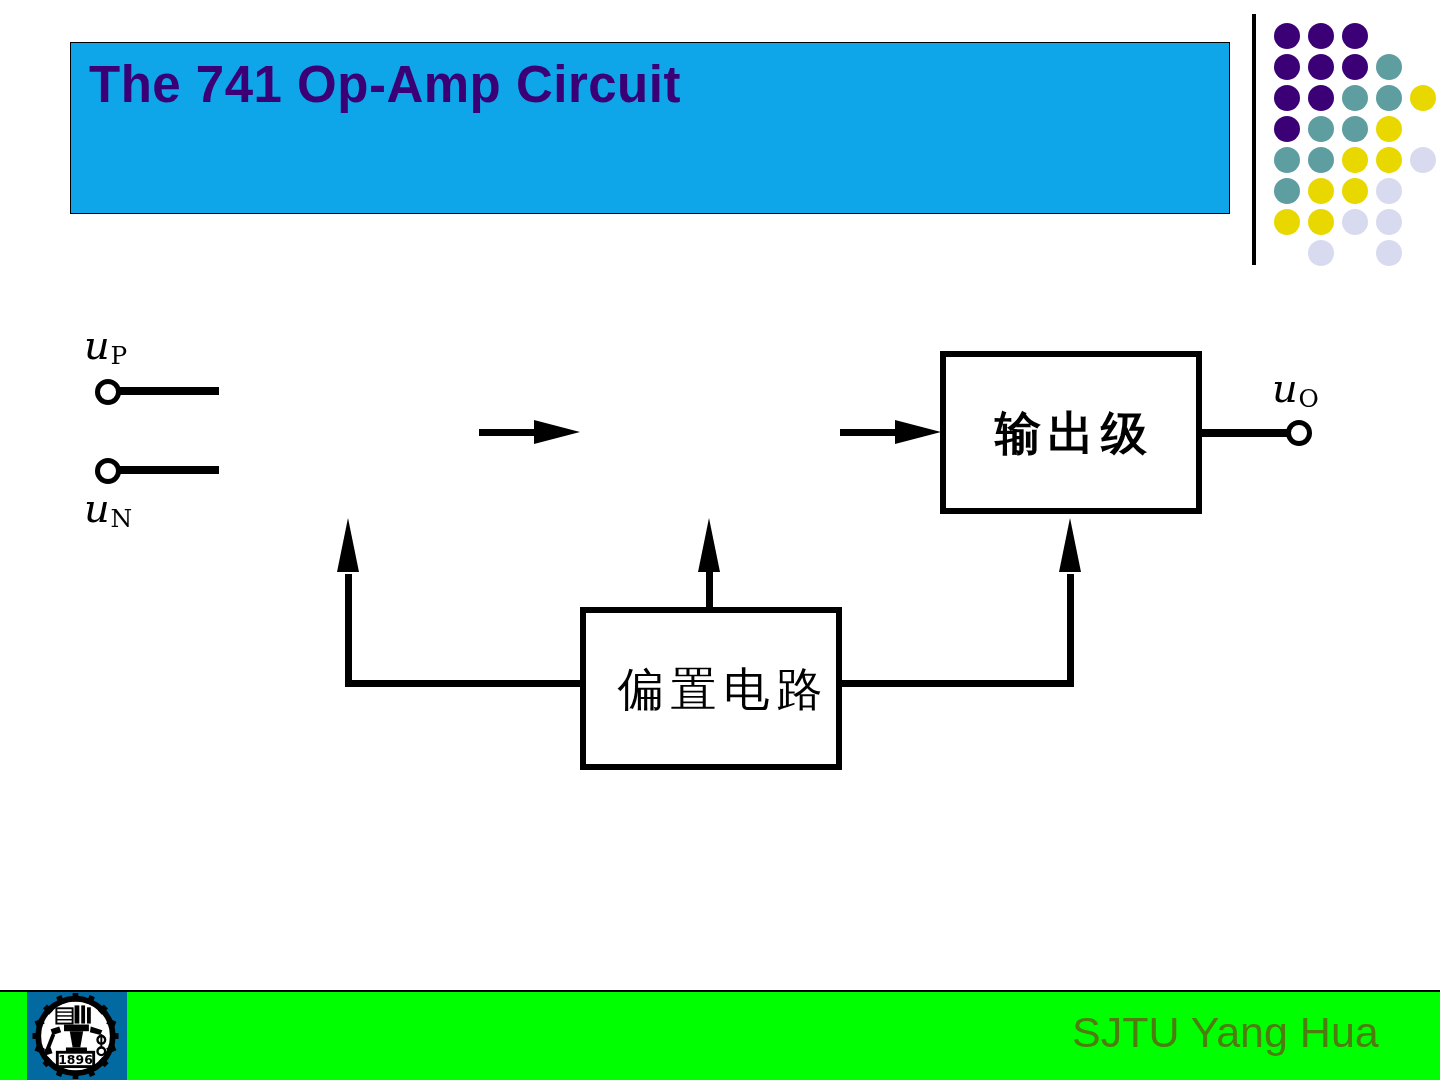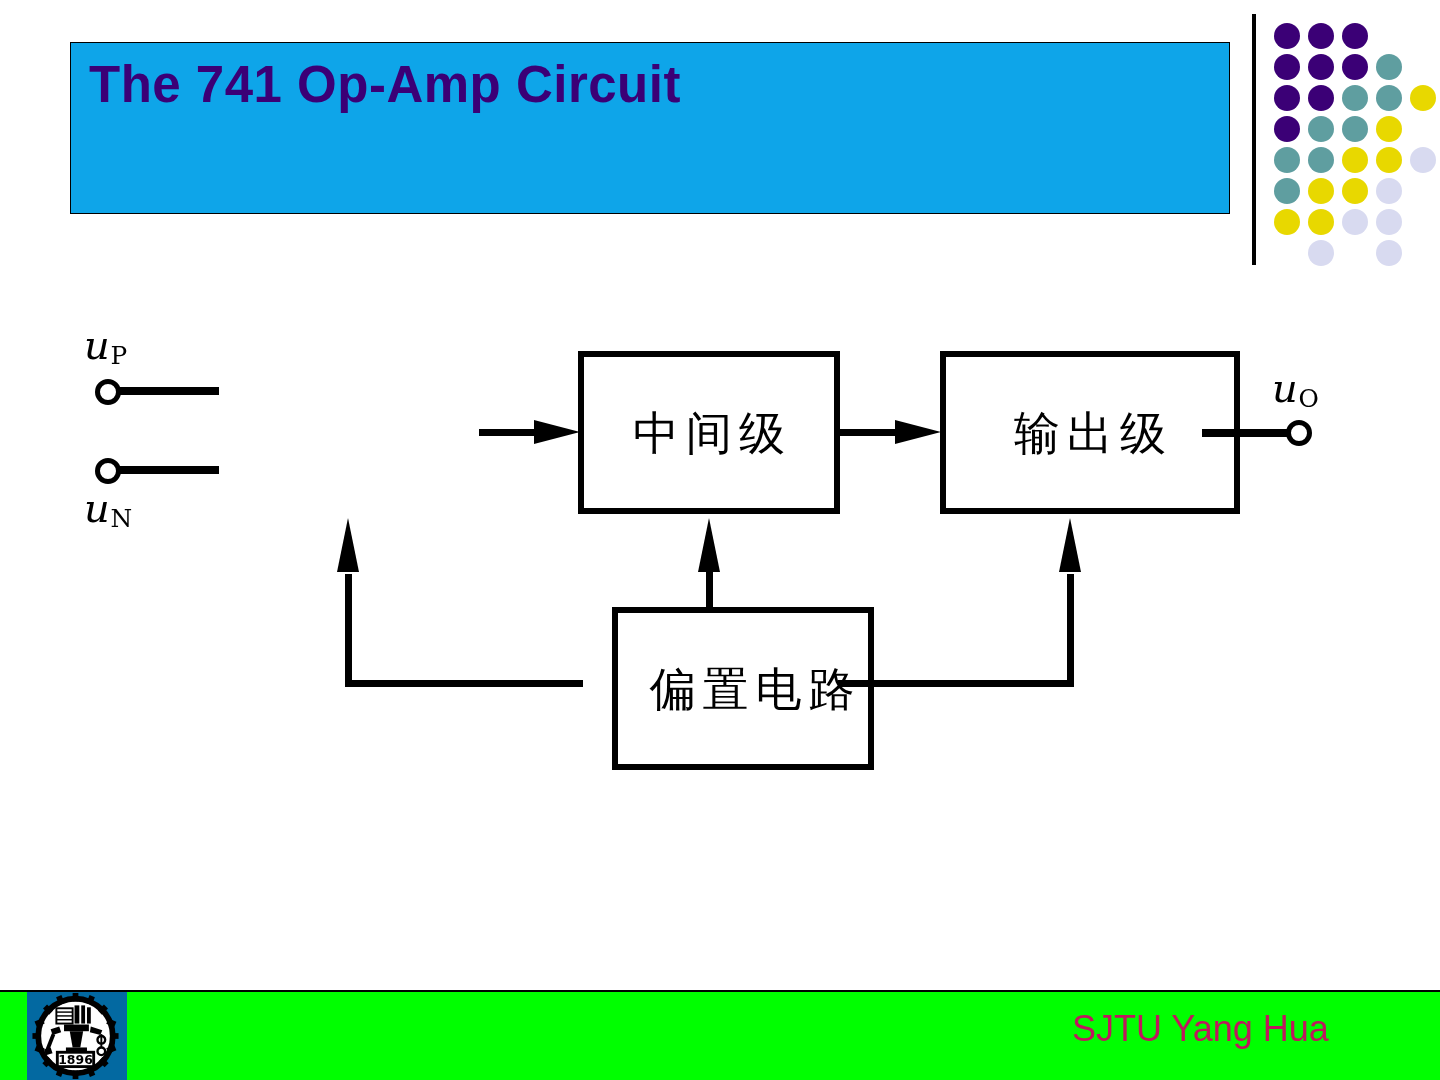--- a/index.html
+++ b/index.html
@@ -156,22 +156,22 @@
     left: 190px;
     top: 16px;
     font-size: 33px;
     color: #000000;
     white-space: nowrap;
   }
   #footer-author {
     position: absolute;
     left: 1072px;
     top: 16px;
-    font-size: 36px;
-    color: #be185d;
+    font-size: 43px;
+    color: #4d7c0f;
     white-space: nowrap;
   }
 </style>
 </head>
 <body>
 
 <div id="title-bar">
   <div id="title-text">The 741 Op-Amp Circuit</div>
 </div>
 
@@ -218,29 +218,26 @@
   <div class="term" style="left:95px; top:379px;"></div>
   <div class="wire" style="left:119px; top:387px; width:100px; height:8px;"></div>
 
   <div class="term" style="left:95px; top:458px;"></div>
   <div class="wire" style="left:119px; top:466px; width:100px; height:8px;"></div>
   <div class="vlabel" style="left:84px; top:488px;">
     <i>u</i><sub>N</sub>
   </div>
 
 
-  <div class="blk" style="left:578px; top:351px; width:262px; height:163px;">
-    <span class="blk-label">中间级</span>
-  </div>
-
-  <div class="blk" style="left:940px; top:351px; width:300px; height:163px;">
+
+  <div class="blk" style="left:940px; top:351px; width:262px; height:163px;font-weight:bold;">
     <span class="blk-label">输出级</span>
   </div>
 
-  <div class="blk" style="left:612px; top:607px; width:262px; height:163px;padding-left:18px;">
+  <div class="blk" style="left:580px; top:607px; width:262px; height:163px;padding-left:18px;">
     <span class="blk-label">偏置电路</span>
   </div>
 
   <div class="wire" style="left:479px; top:429px; width:65px; height:7px;"></div>
   <div class="arrowhead-r" style="left:534px; top:420px;"></div>
 
   <div class="wire" style="left:840px; top:429px; width:65px; height:7px;"></div>
   <div class="arrowhead-r" style="left:895px; top:420px;"></div>
 
   <div class="wire" style="left:1202px; top:429px; width:88px; height:8px;"></div>

